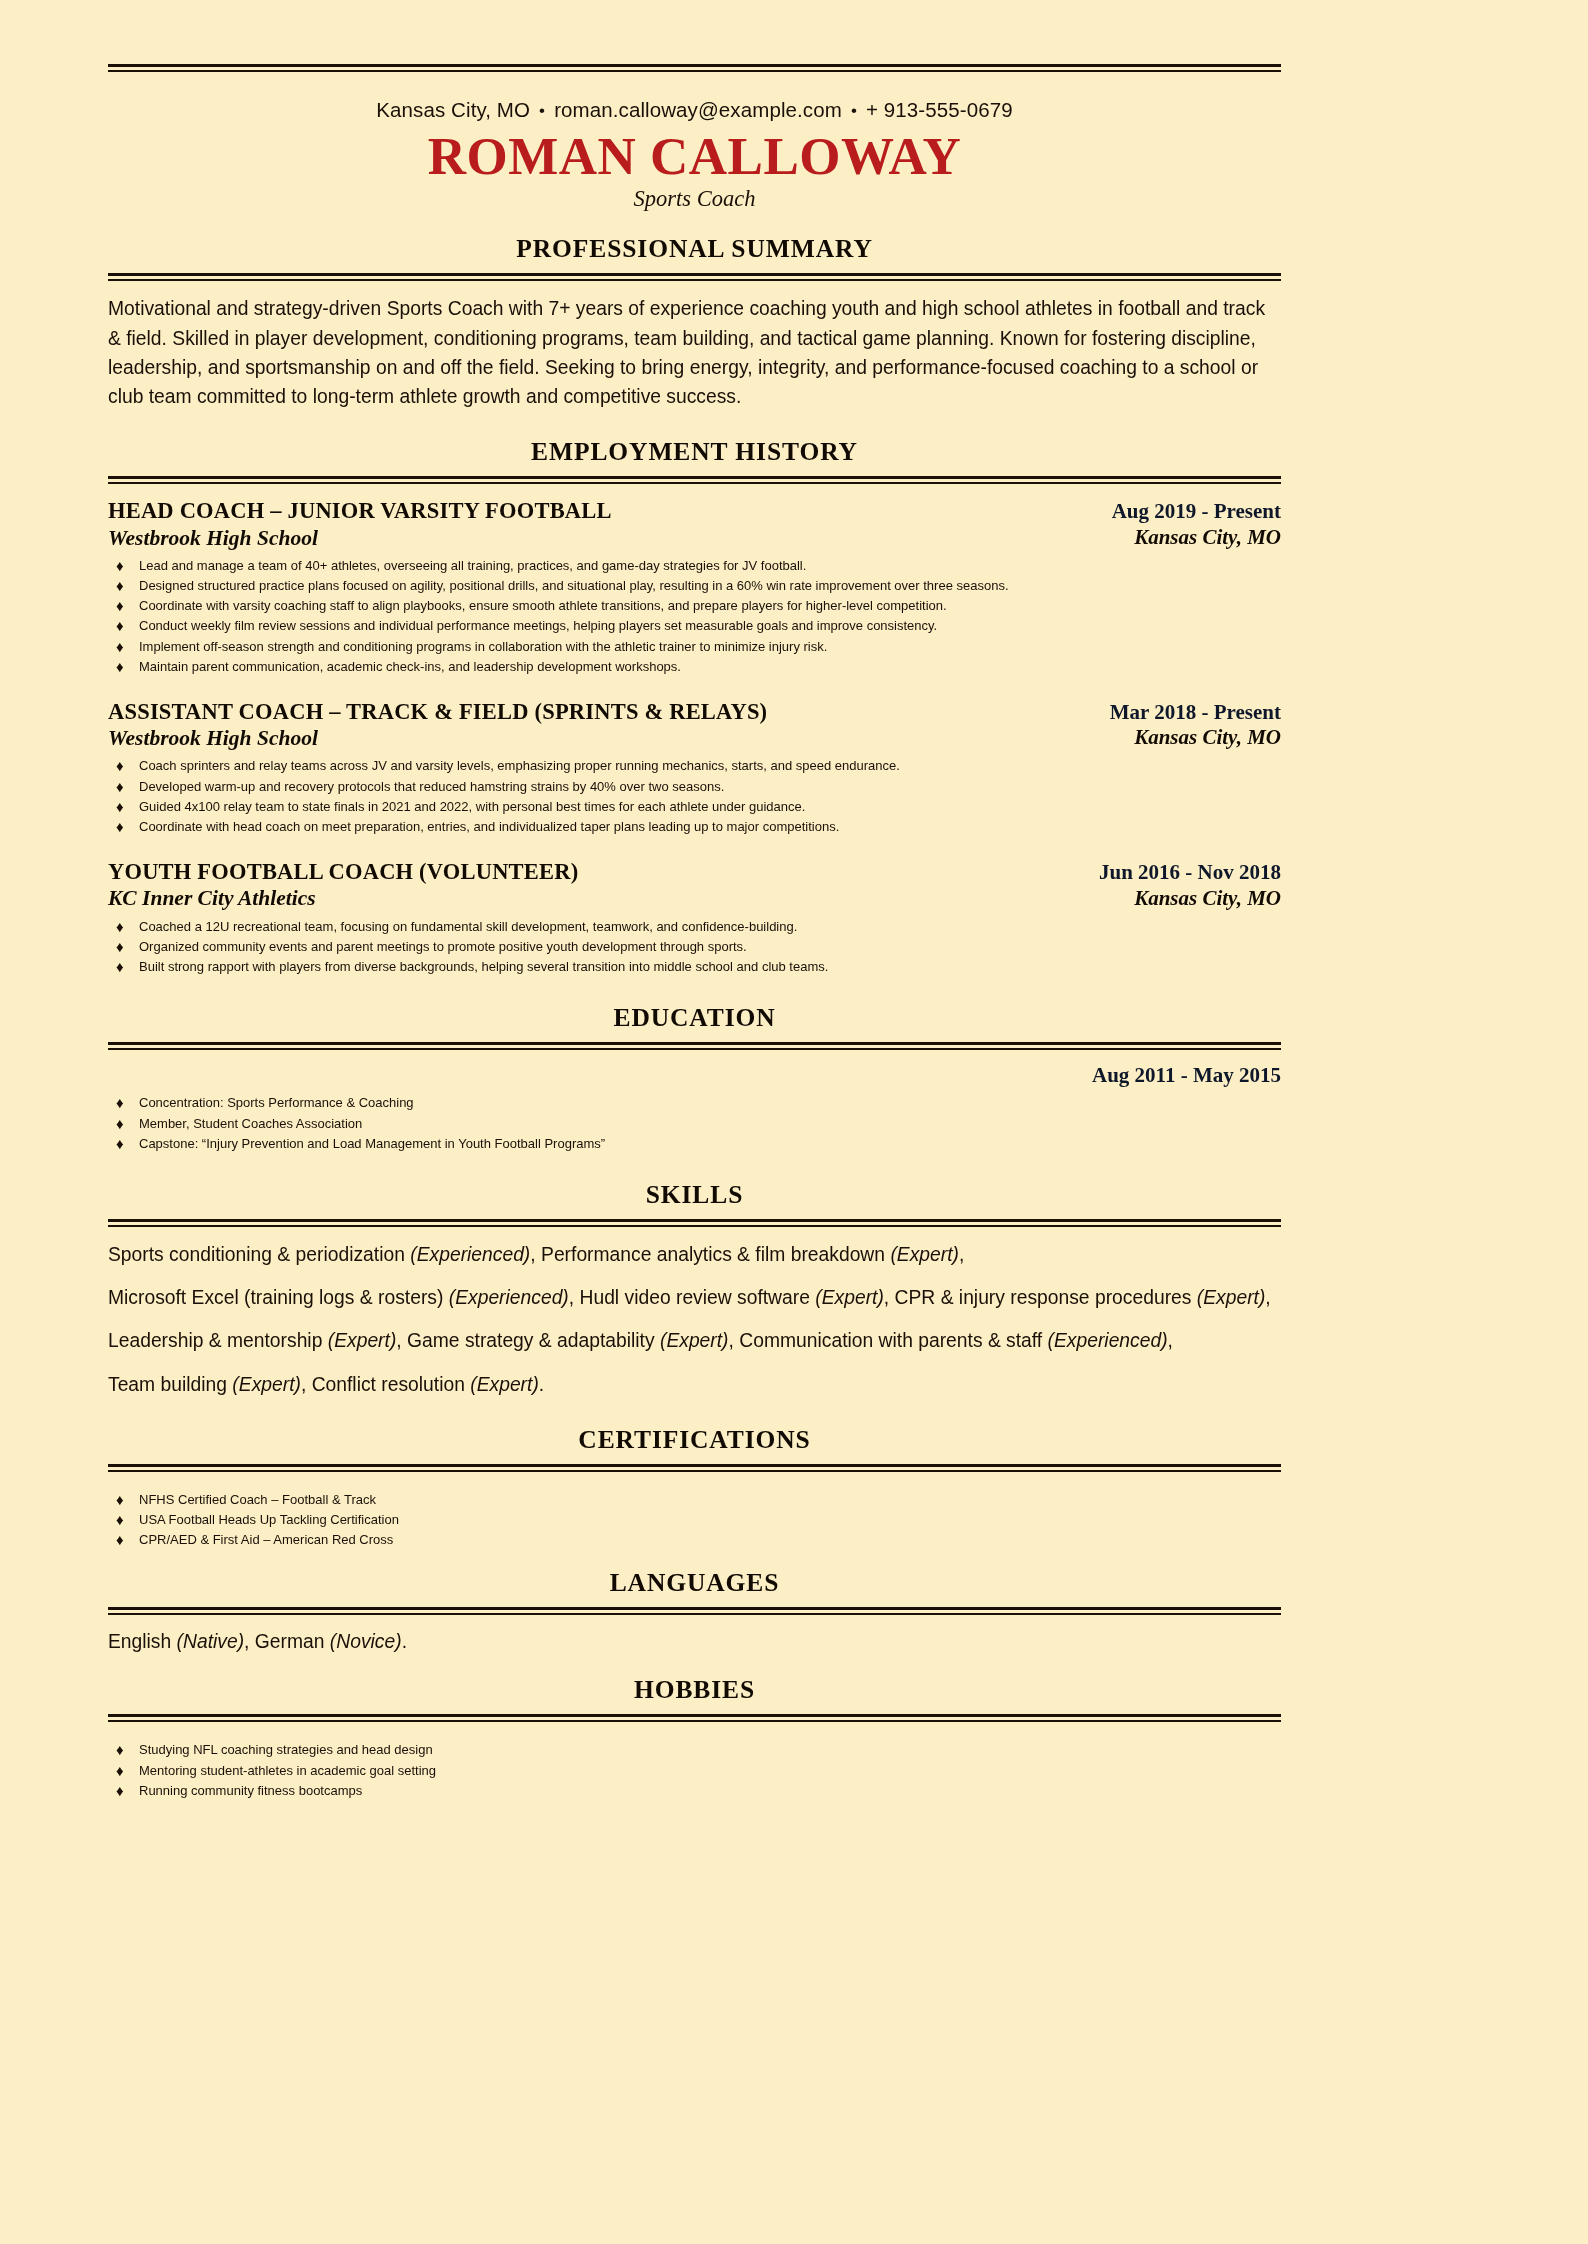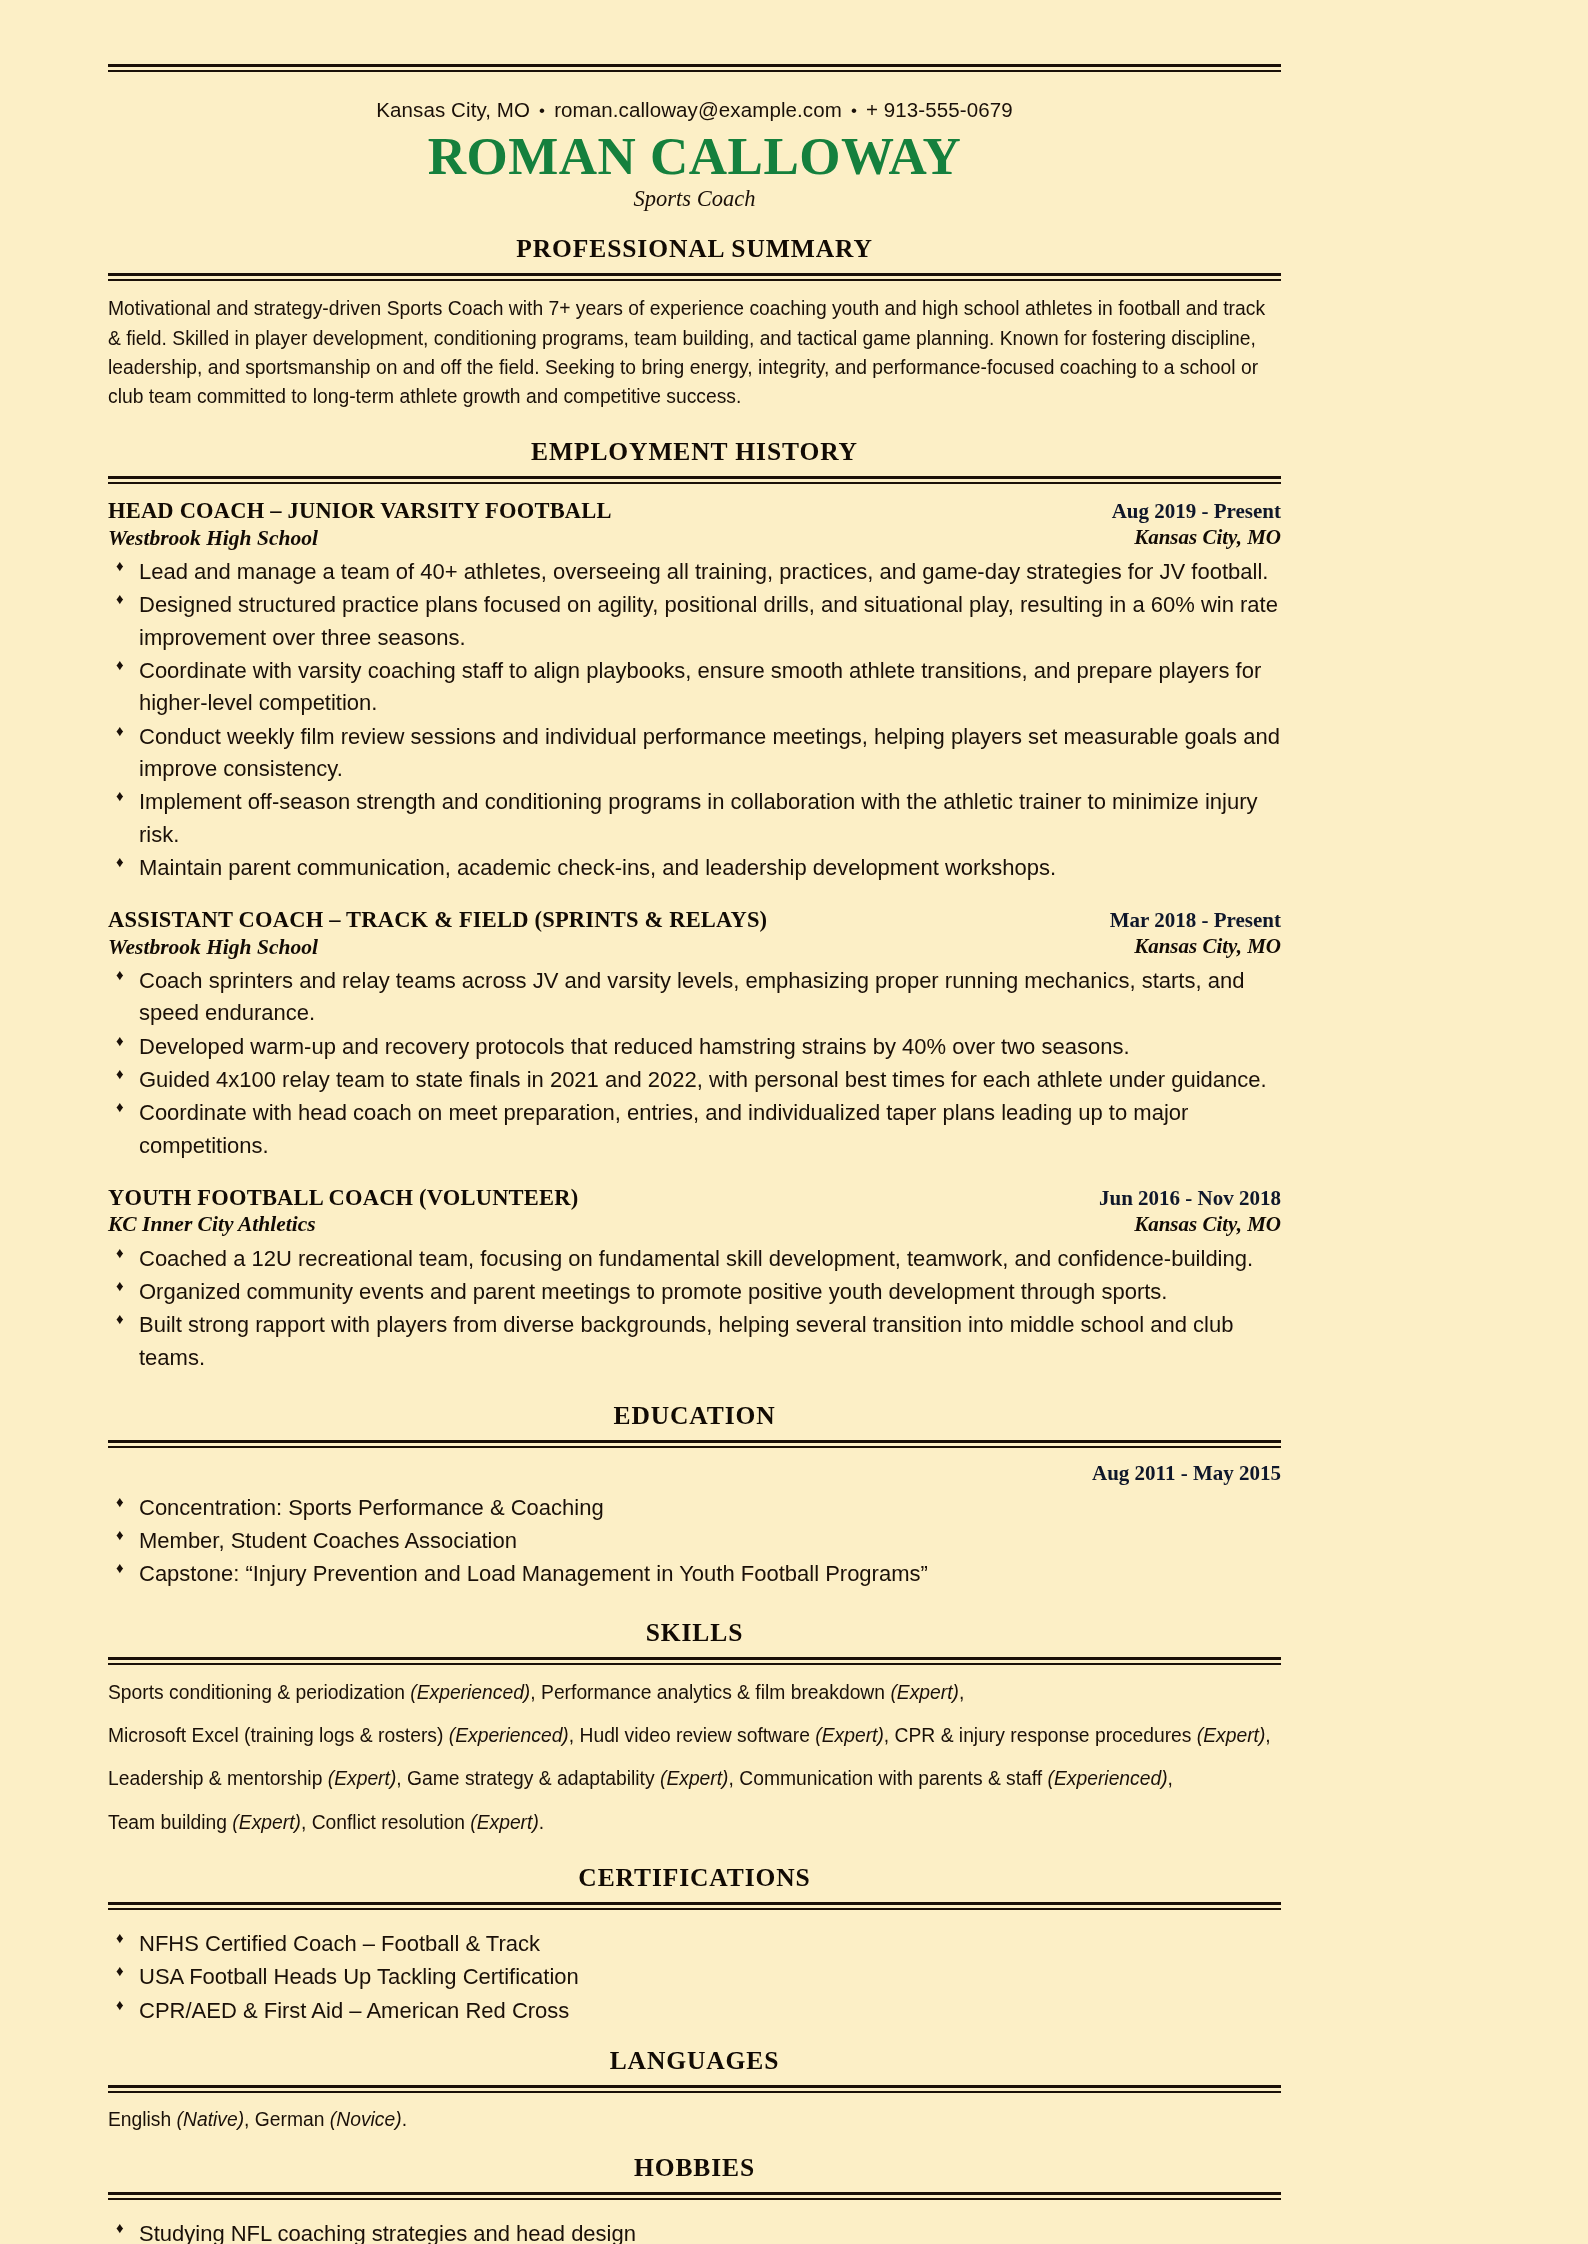--- a/index.html
+++ b/index.html
@@ -48,21 +48,21 @@
     vertical-align: 1.5px;
   }
   .name {
     text-align: center;
     font-family: "Liberation Serif", serif;
     font-weight: bold;
     font-size: 53px;
     letter-spacing: 0.5px;
     line-height: 1.06;
     margin: 4px 0 2px 0;
-    color: #15803d;
+    color: #b91c1c;
   }
   .job-title-sub {
     text-align: center;
     font-family: Liberation Serif, serif;
     font-style: italic;
     font-size: 22.5px;
     margin-bottom: 22px;
     color: #1a1008;
   }
 
@@ -134,21 +134,21 @@
 
   
   ul.bullets {
     list-style: none;
     margin: 5px 0 0 0;
     padding: 0;
   }
   ul.bullets li {
     position: relative;
     padding-left: 31px;
-    font-size: 22px;
+    font-size: 13px;
     line-height: 1.47;
     margin-bottom: 1px;
   }
   ul.bullets li::before {
     content: "\2666";
     position: absolute;
     left: 8px;
     top: -1px;
     font-size: 15px;
     color: #1a1008;

